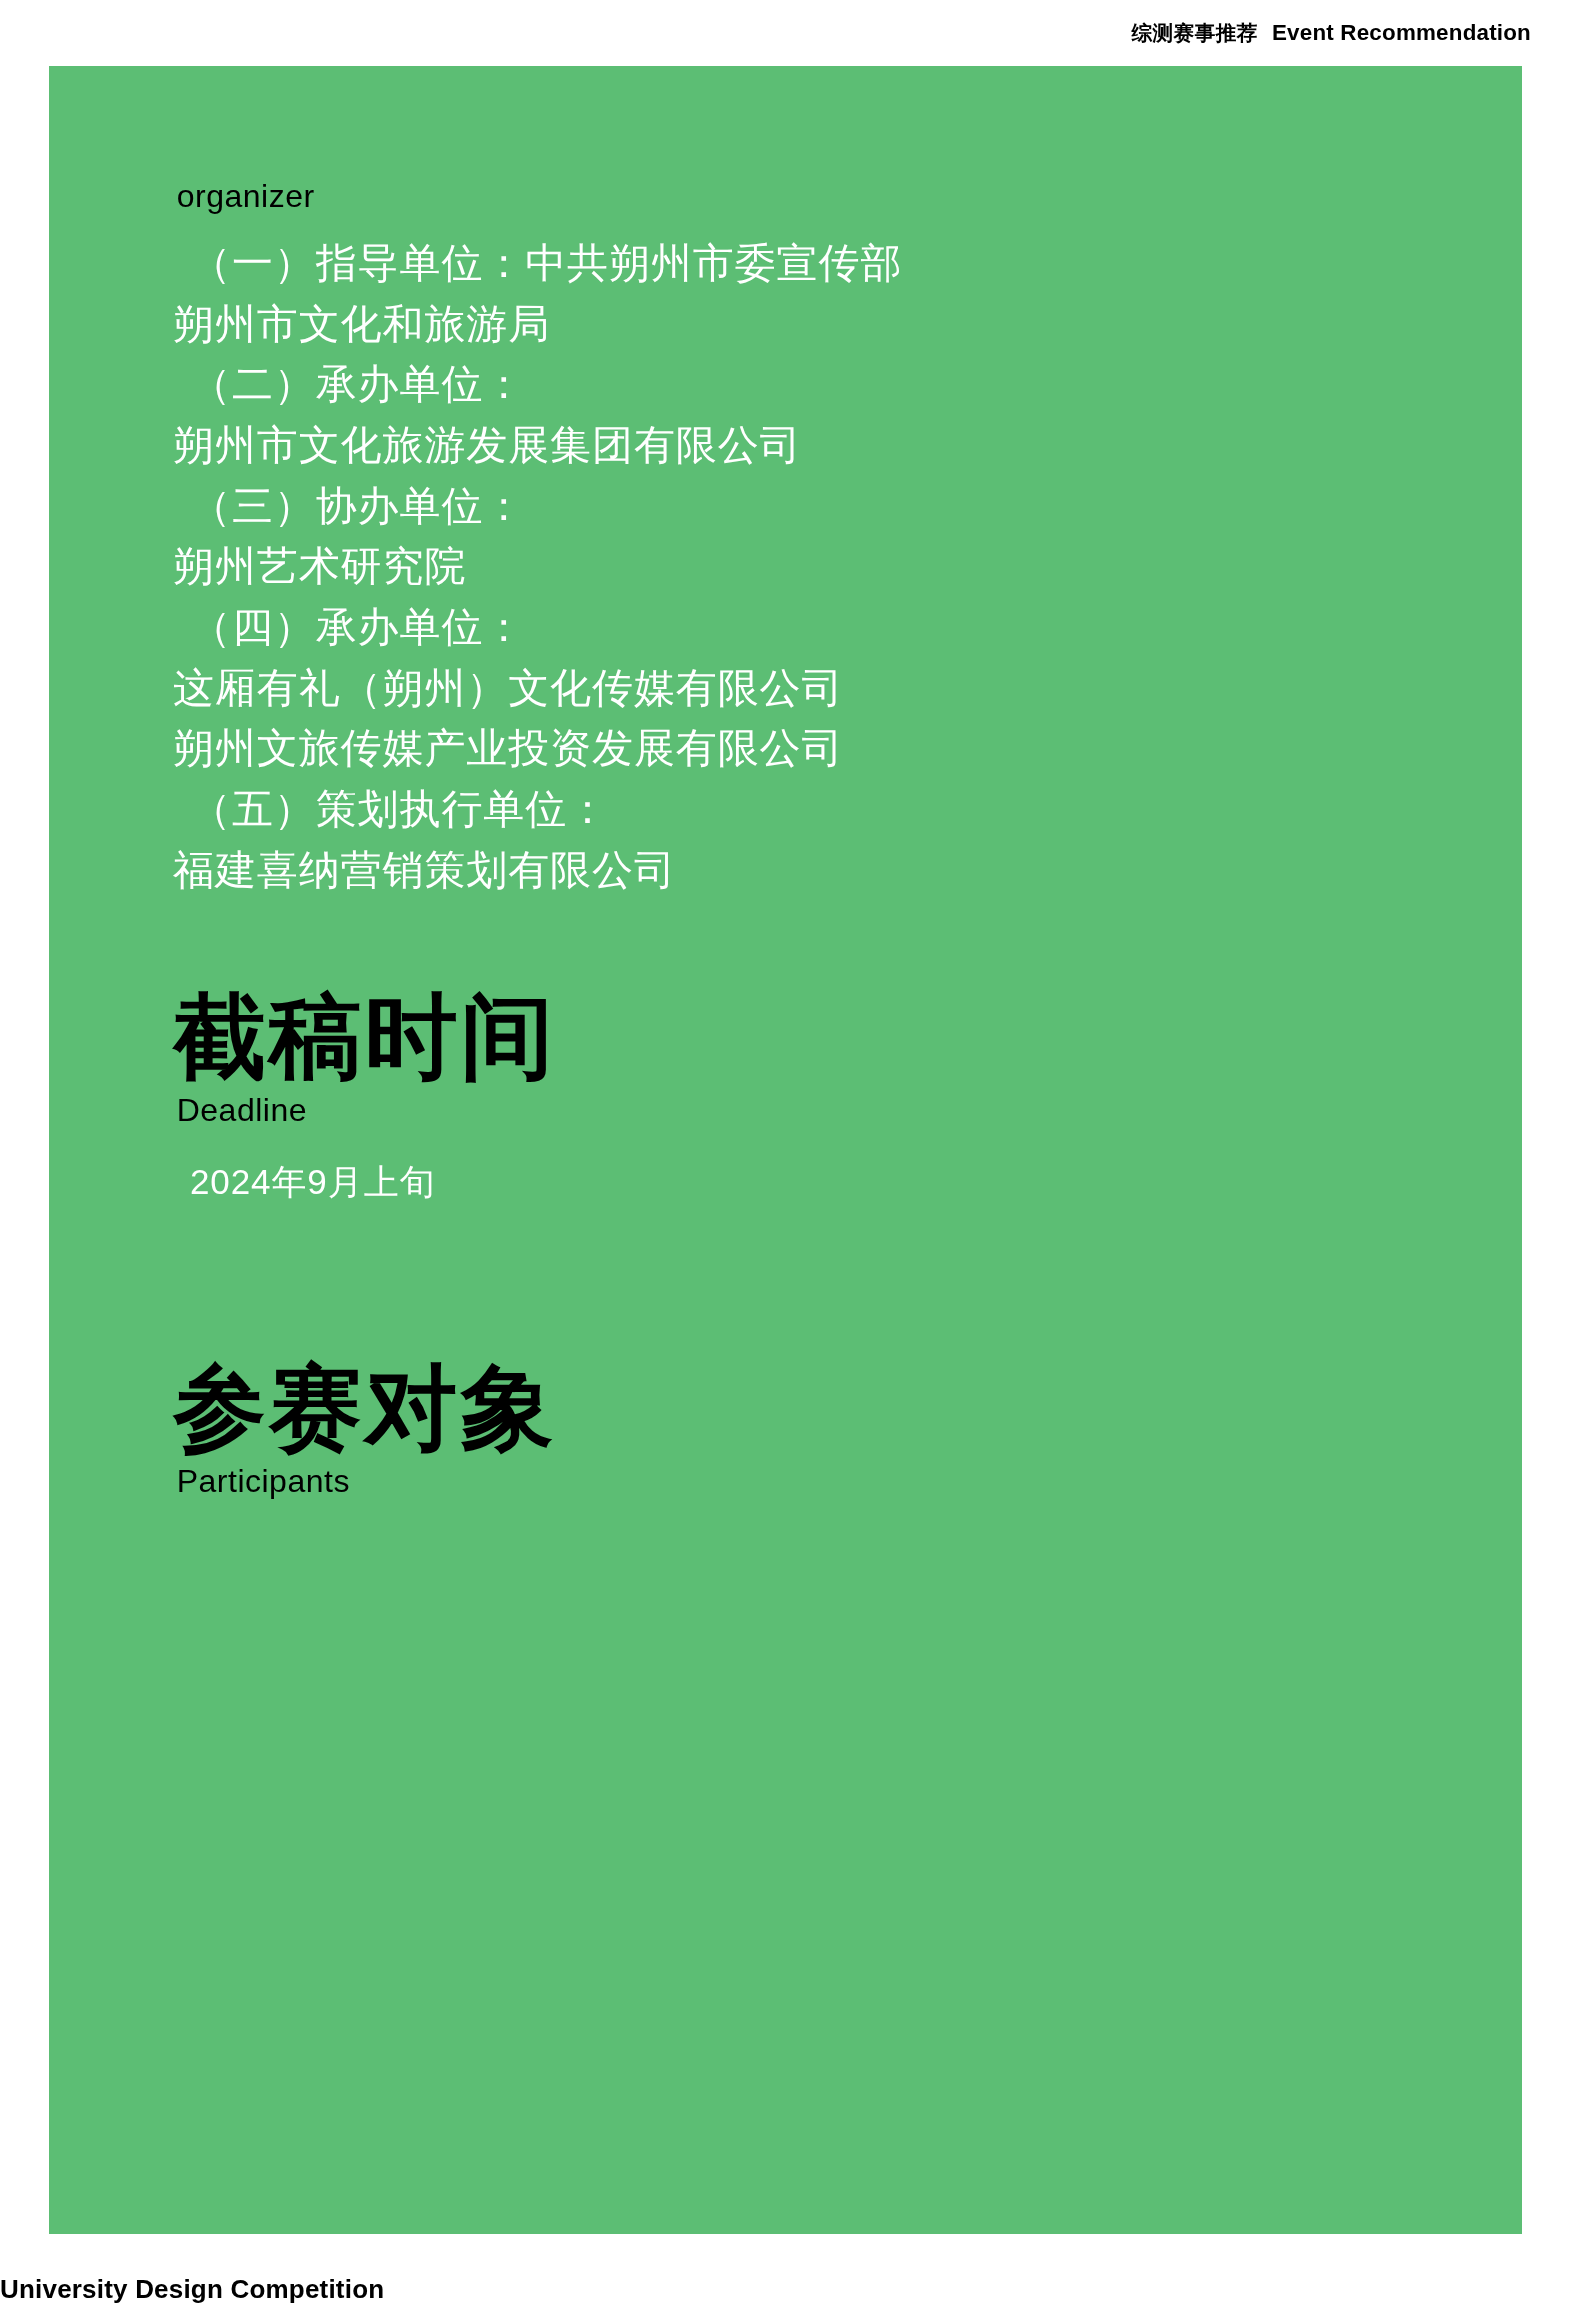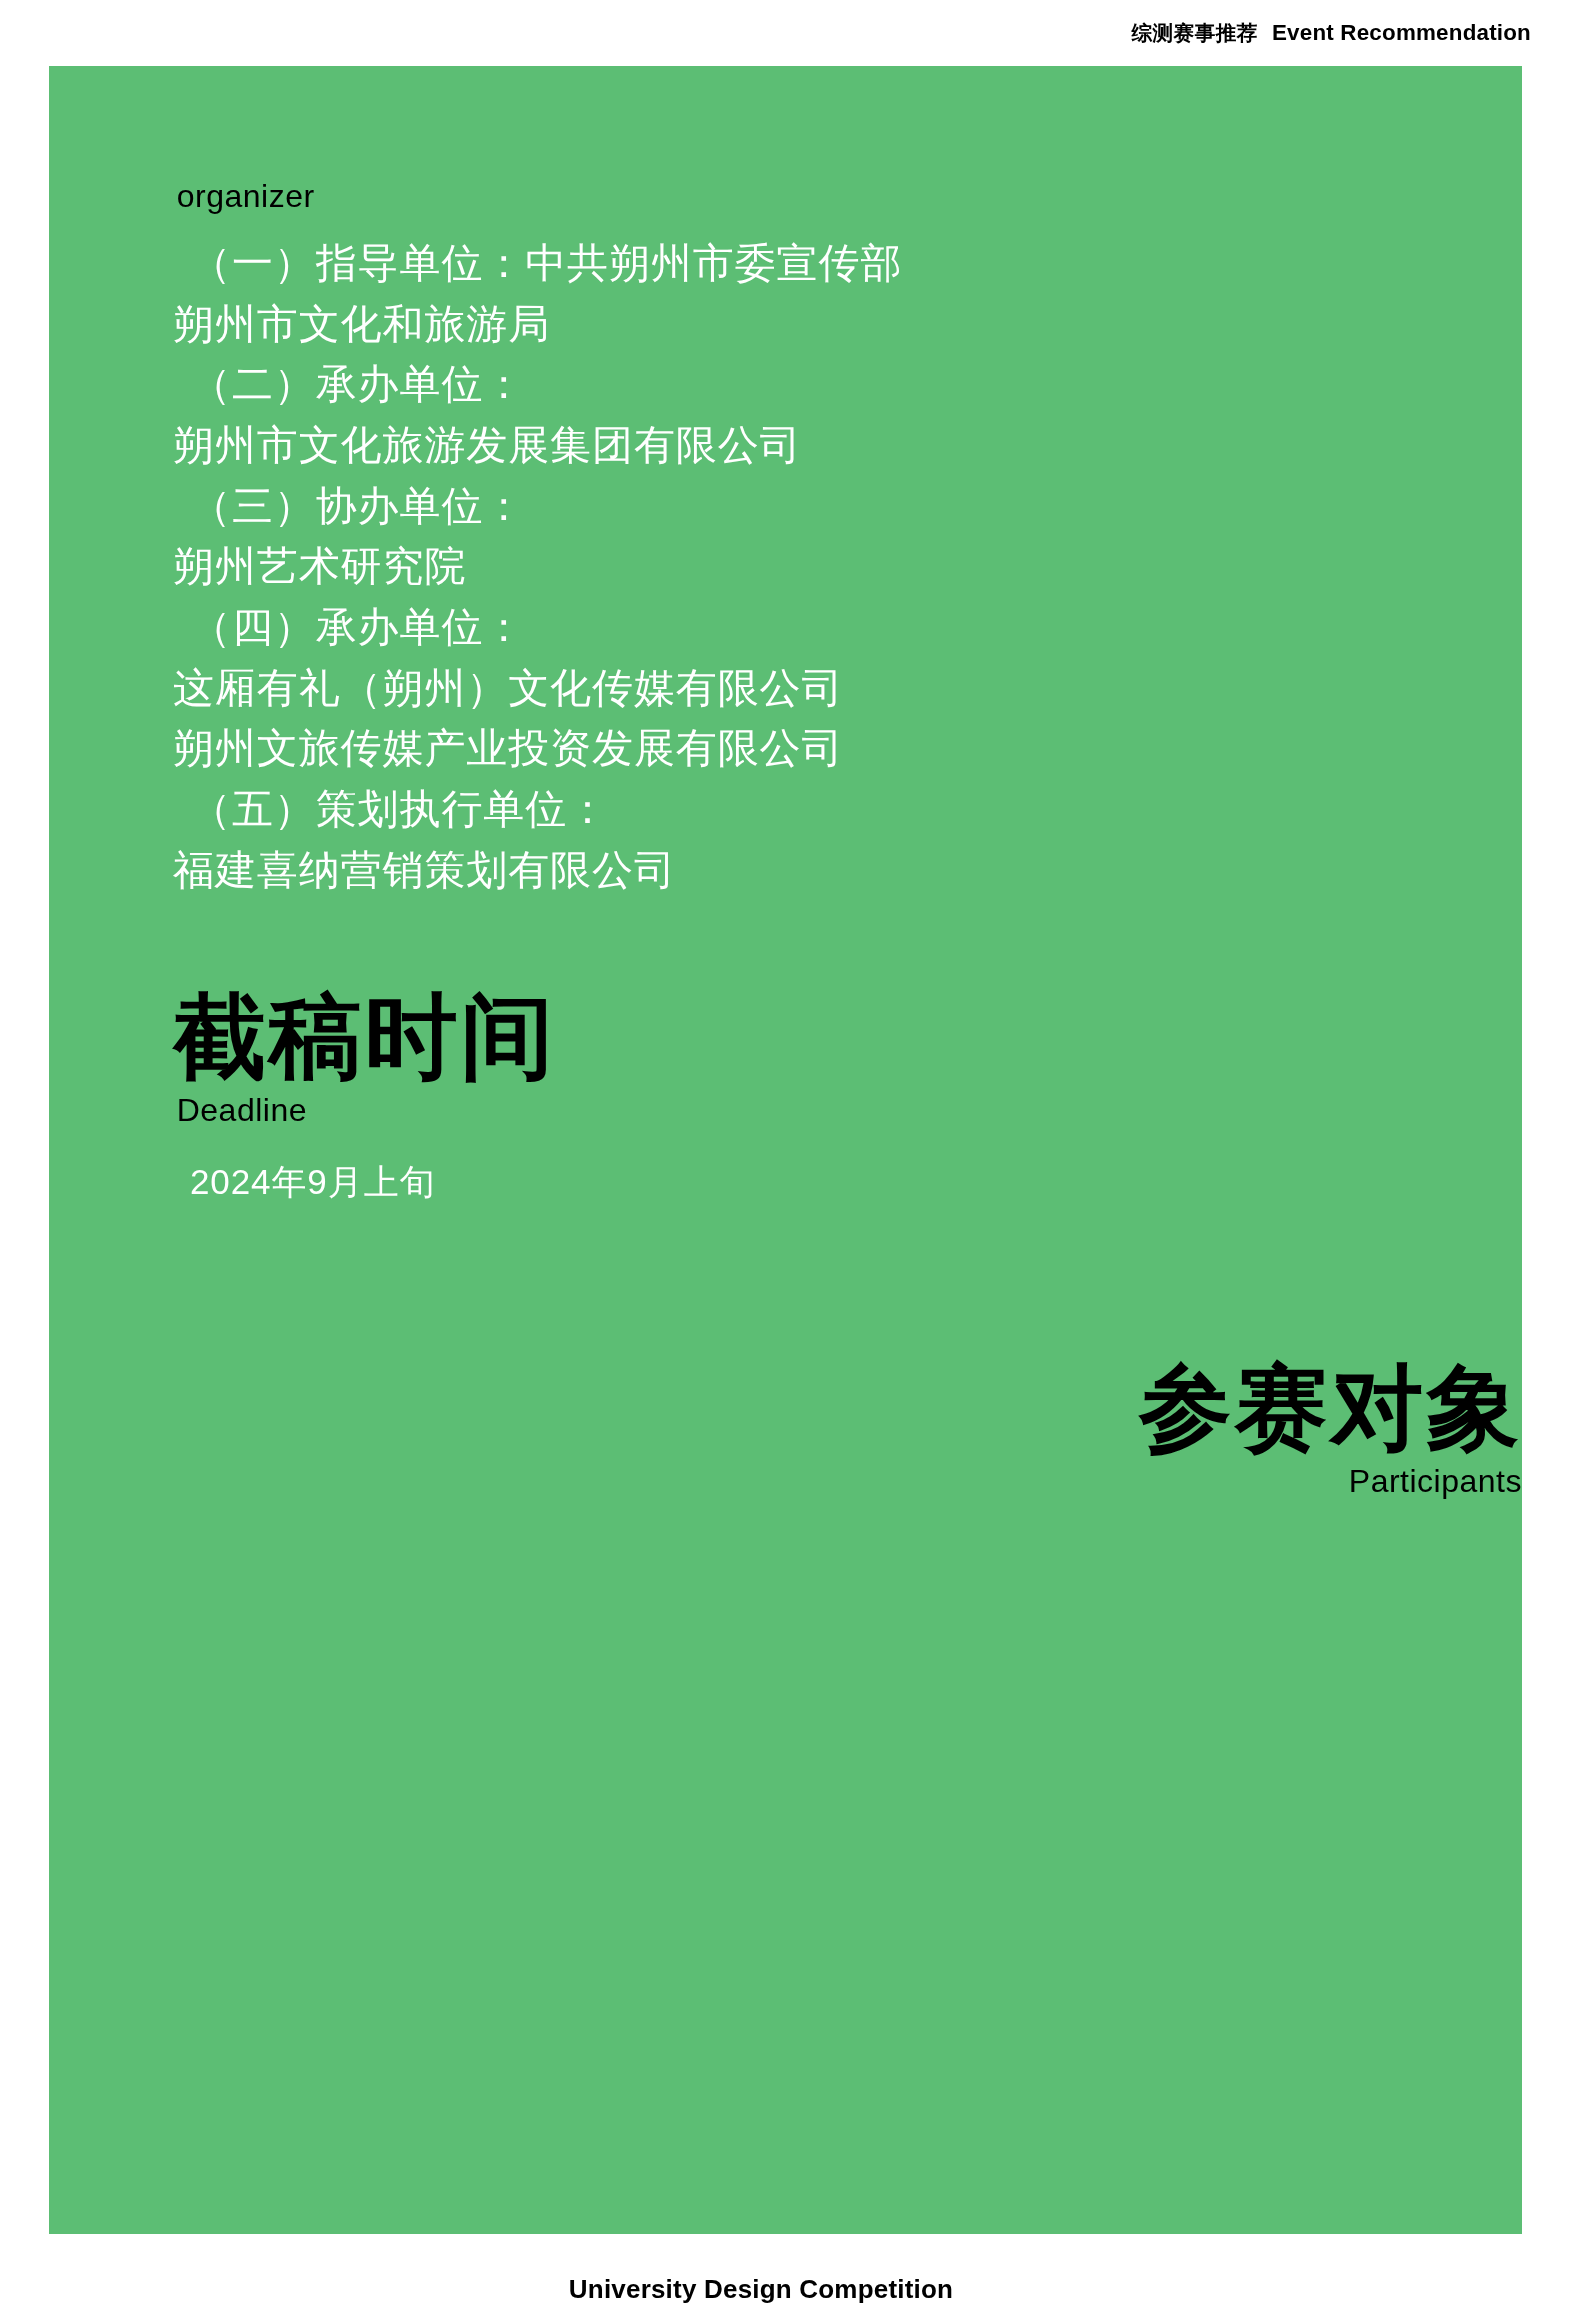--- a/index.html
+++ b/index.html
@@ -113,32 +113,32 @@
     color: #ffffff;
     line-height: 1.52;
     letter-spacing: 0.5px;
     margin: 17px 0 0 0;
     width: 1322px;
   }
 
   
   .group-organizer { margin-bottom: 0; }
   .group-deadline { margin-top: 89px; }
-  .group-participants { margin-top: 154px; text-align: right; }
+  .group-participants { margin-top: 154px; }
 
   
   .bottom-footer {
     position: absolute;
     bottom: 0;
     left: 0;
     width: 1573px;
     height: 60px;
     display: flex;
     align-items: center;
-    justify-content: center;
+    justify-content: flex-start;
     padding-right: 51px;
     box-sizing: border-box;
     background: #ffffff;
   }
   .bottom-footer .label {
     font-size: 26px;
     font-weight: bold;
     color: #000000;
     letter-spacing: 0.2px;
   }

